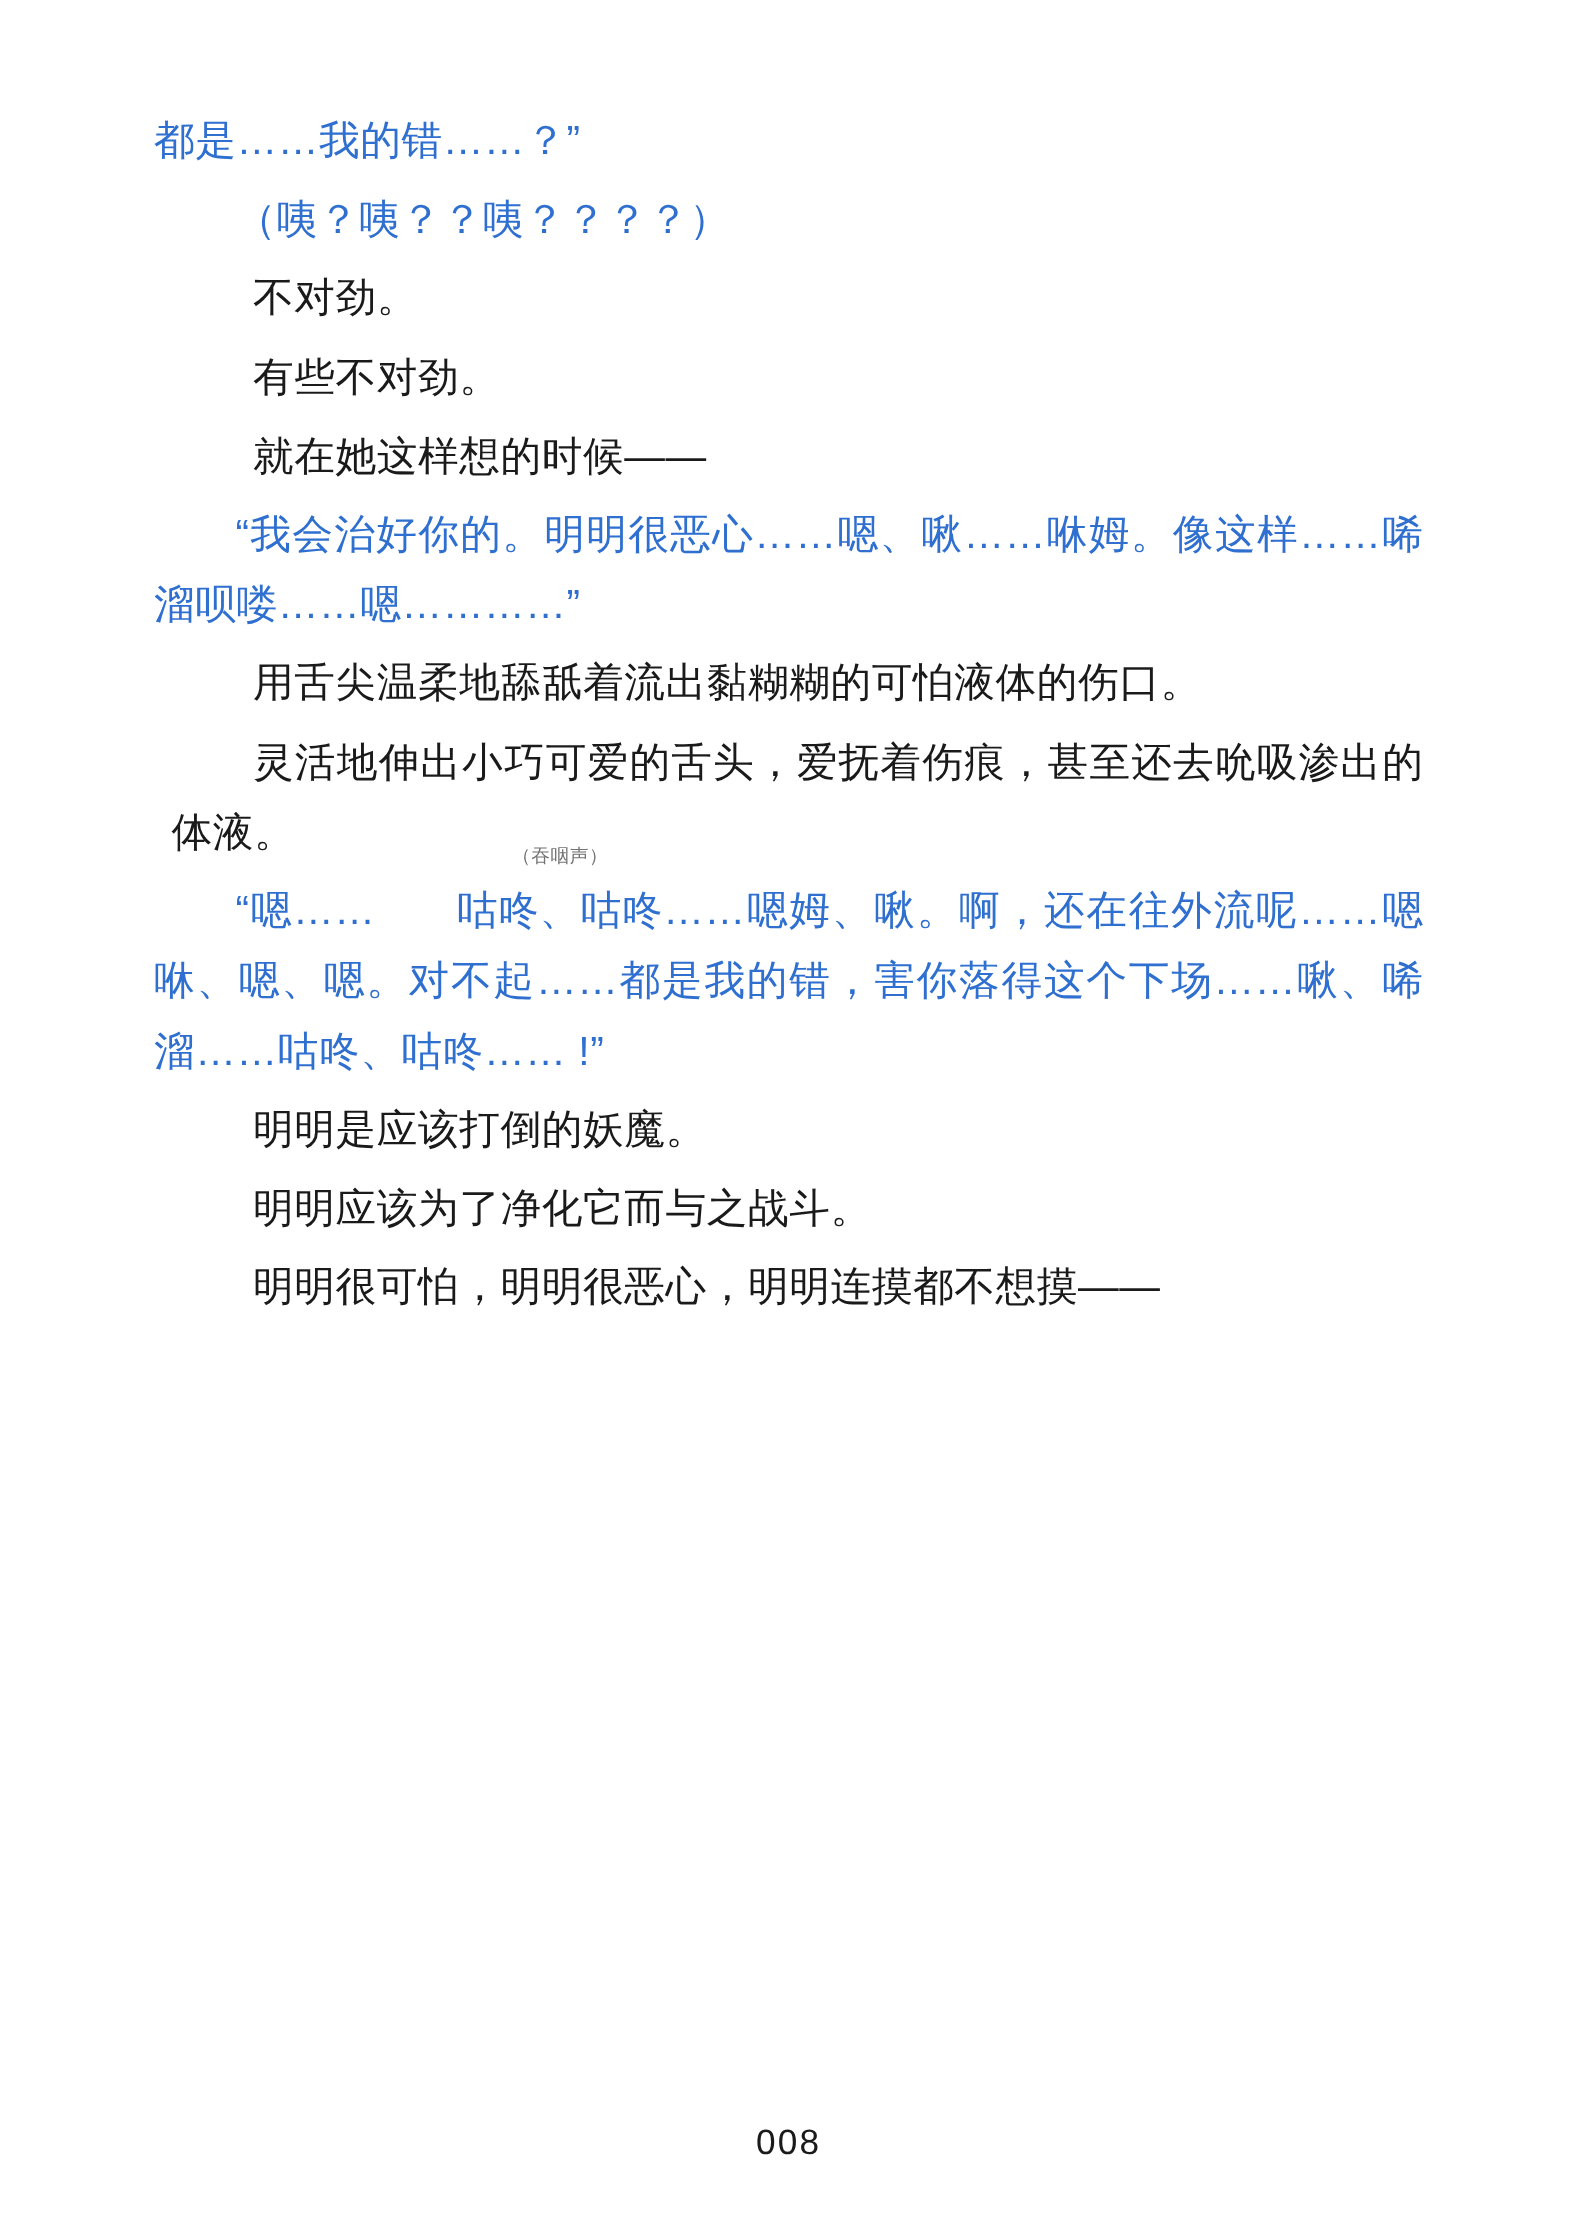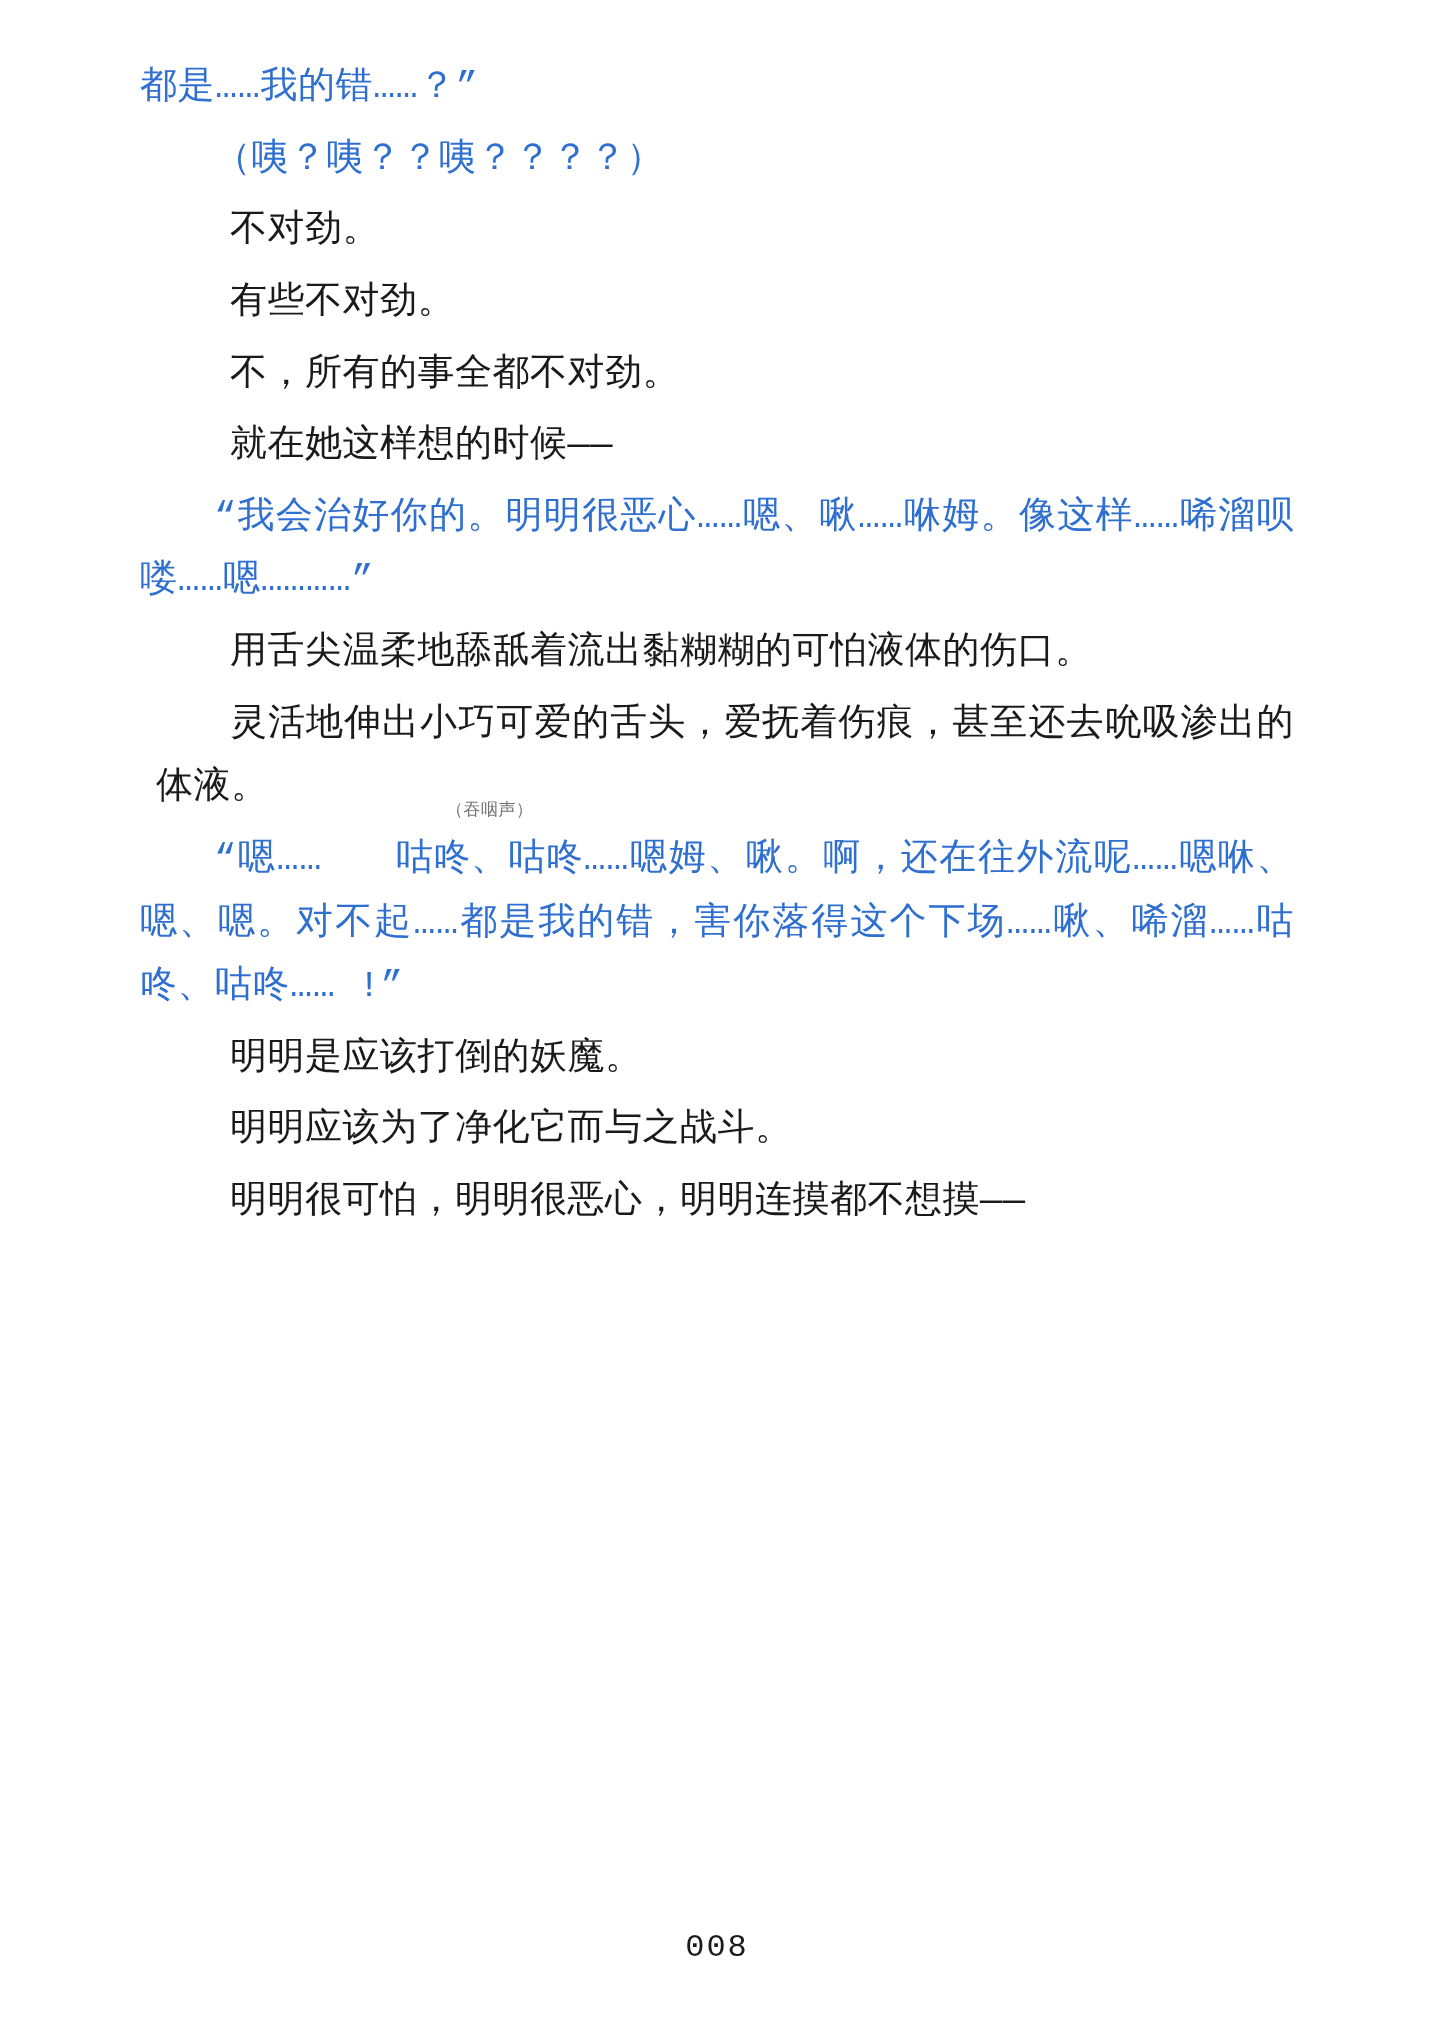--- a/index.html
+++ b/index.html
@@ -12,23 +12,22 @@
     height: 2024px;
     font-family: "Liberation Sans", sans-serif;
     color: #000000;
     position: relative;
     overflow: hidden;
   }
   .page {
     box-sizing: border-box;
     width: 1434px;
     height: 2024px;
-    padding: 56px 140px 0 140px;
+    padding: 96px 140px 0 140px;
     position: relative;
-    font-family: Liberation Mono, monospace;
   }
   .para {
     font-size: 37px;
     line-height: 1.72;
     letter-spacing: 0.5px;
     margin: 0 0 8px 0;
     text-align: justify;
     text-justify: inter-character;
     word-break: break-all;
   }
@@ -77,21 +76,20 @@
 <div class="page">
 
   <p class="para blue">都是……我的错……？”</p>
 
   <p class="para blue indent">（咦？咦？？咦？？？？）</p>
 
   <p class="para black indent">不对劲。</p>
 
   <p class="para black indent">有些不对劲。</p>
 
-  <p class="para black indent">不，所有的事全都不对劲。</p>
 
   <p class="para black indent">就在她这样想的时候——</p>
 
   <p class="para blue indent">“我会治好你的。明明很恶心……嗯、啾……咻姆。像这样……唏溜呗喽……嗯…………”</p>
 
   <p class="para black indent">用舌尖温柔地舔舐着流出黏糊糊的可怕液体的伤口。</p>
 
   <p class="para black indent">灵活地伸出小巧可爱的舌头，爱抚着伤痕，甚至还去吮吸渗出的体液。</p>
 
   <p class="para blue indent"><span>“嗯……</span><span class="ruby-wrap"><span class="ruby-text">（吞咽声）</span><span>咕咚、咕咚</span></span><span>……嗯姆、啾。啊，还在往外流呢……嗯咻、嗯、嗯。对不起……都是我的错，害你落得这个下场……啾、唏溜……咕咚、咕咚…… !”</span></p>

